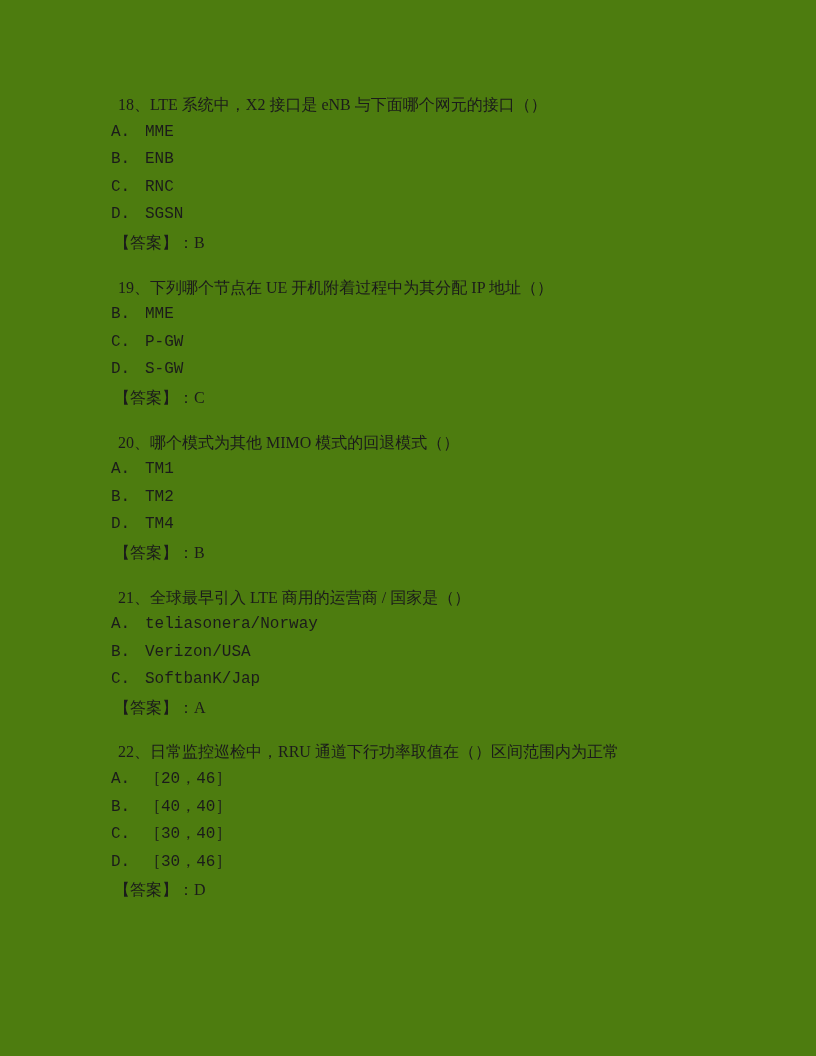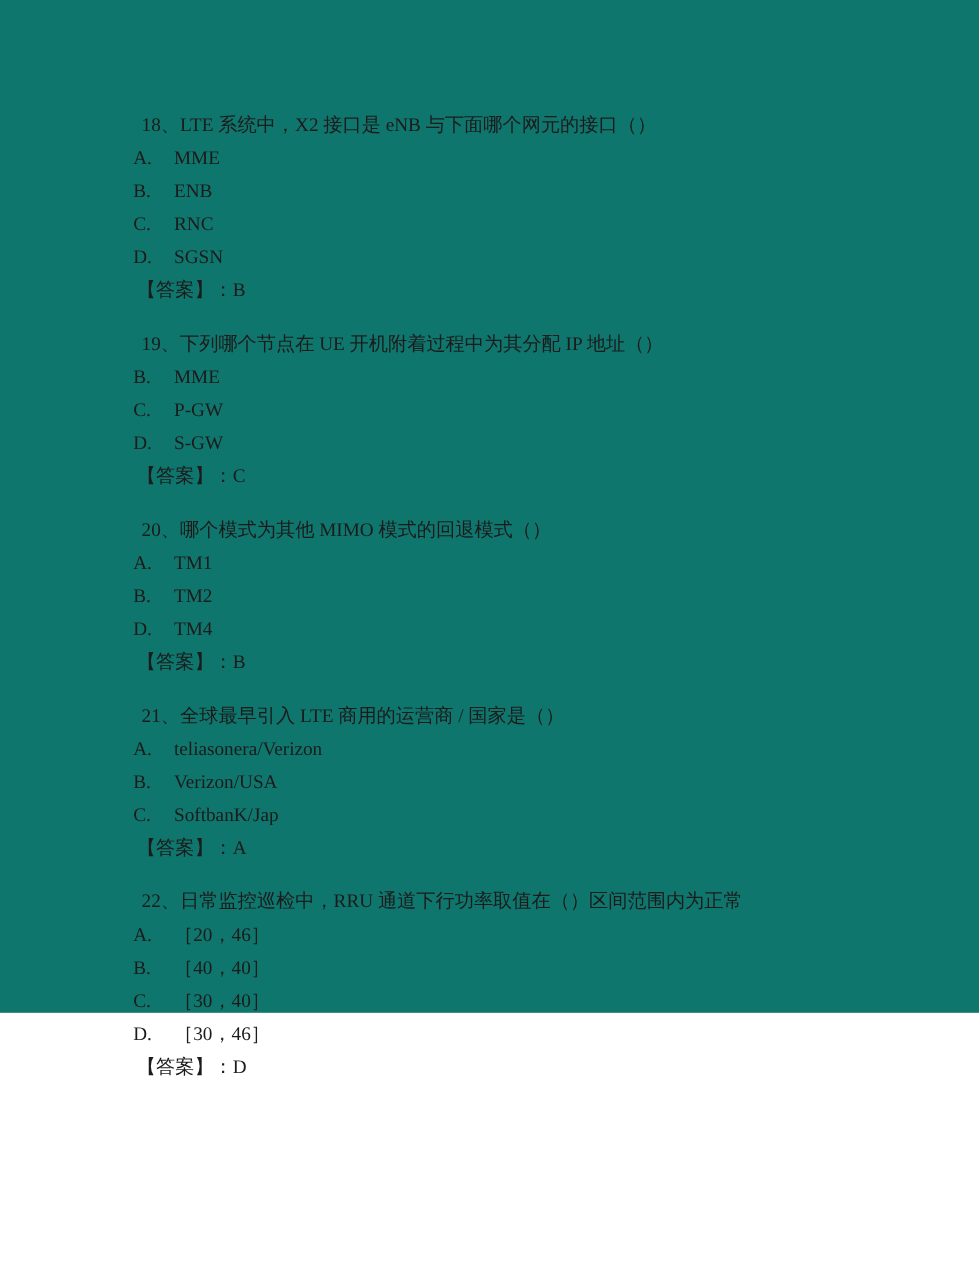--- a/index.html
+++ b/index.html
@@ -12,35 +12,36 @@
     height: 1056px;
     overflow: hidden;
     font-family: "Liberation Serif", "DejaVu Serif", serif;
     font-size: 16px;
     line-height: 27.6px;
     color: #1b1b1b;
   }
   .page {
     box-sizing: border-box;
     width: 816px;
-    height: 844px;
+    height: 1056px;
     padding-top: 91px;
     padding-right: 79px;
-    background: #0f766e;
+    background: #4d7c0f;
   }
   .question {
     margin: 0 0 17px 0;
   }
   .q-title {
     margin: 0;
     padding-left: 118px;
   }
   .option {
     margin: 0;
     padding-left: 111px;
+    font-family: Liberation Mono, monospace;
   }
   .opt-label {
     display: inline-block;
     width: 34px;
   }
   .answer {
     margin: 0;
     padding-left: 114px;
   }
 </style>
@@ -69,21 +70,21 @@
   <section class="question">
     <p class="q-title">20、哪个模式为其他 MIMO 模式的回退模式（）</p>
     <p class="option"><span class="opt-label">A.</span><span>TM1</span></p>
     <p class="option"><span class="opt-label">B.</span><span>TM2</span></p>
     <p class="option"><span class="opt-label">D.</span><span>TM4</span></p>
     <p class="answer"><span>【答案】：</span><span>B</span></p>
   </section>
 
   <section class="question">
     <p class="q-title">21、全球最早引入 LTE 商用的运营商 / 国家是（）</p>
-    <p class="option"><span class="opt-label">A.</span><span>teliasonera/Verizon</span></p>
+    <p class="option"><span class="opt-label">A.</span><span>teliasonera/Norway</span></p>
     <p class="option"><span class="opt-label">B.</span><span>Verizon/USA</span></p>
     <p class="option"><span class="opt-label">C.</span><span>SoftbanK/Jap</span></p>
     <p class="answer"><span>【答案】：</span><span>A</span></p>
   </section>
 
   <section class="question">
     <p class="q-title">22、日常监控巡检中，RRU 通道下行功率取值在（）区间范围内为正常</p>
     <p class="option"><span class="opt-label">A.</span><span>［20，46］</span></p>
     <p class="option"><span class="opt-label">B.</span><span>［40，40］</span></p>
     <p class="option"><span class="opt-label">C.</span><span>［30，40］</span></p>

